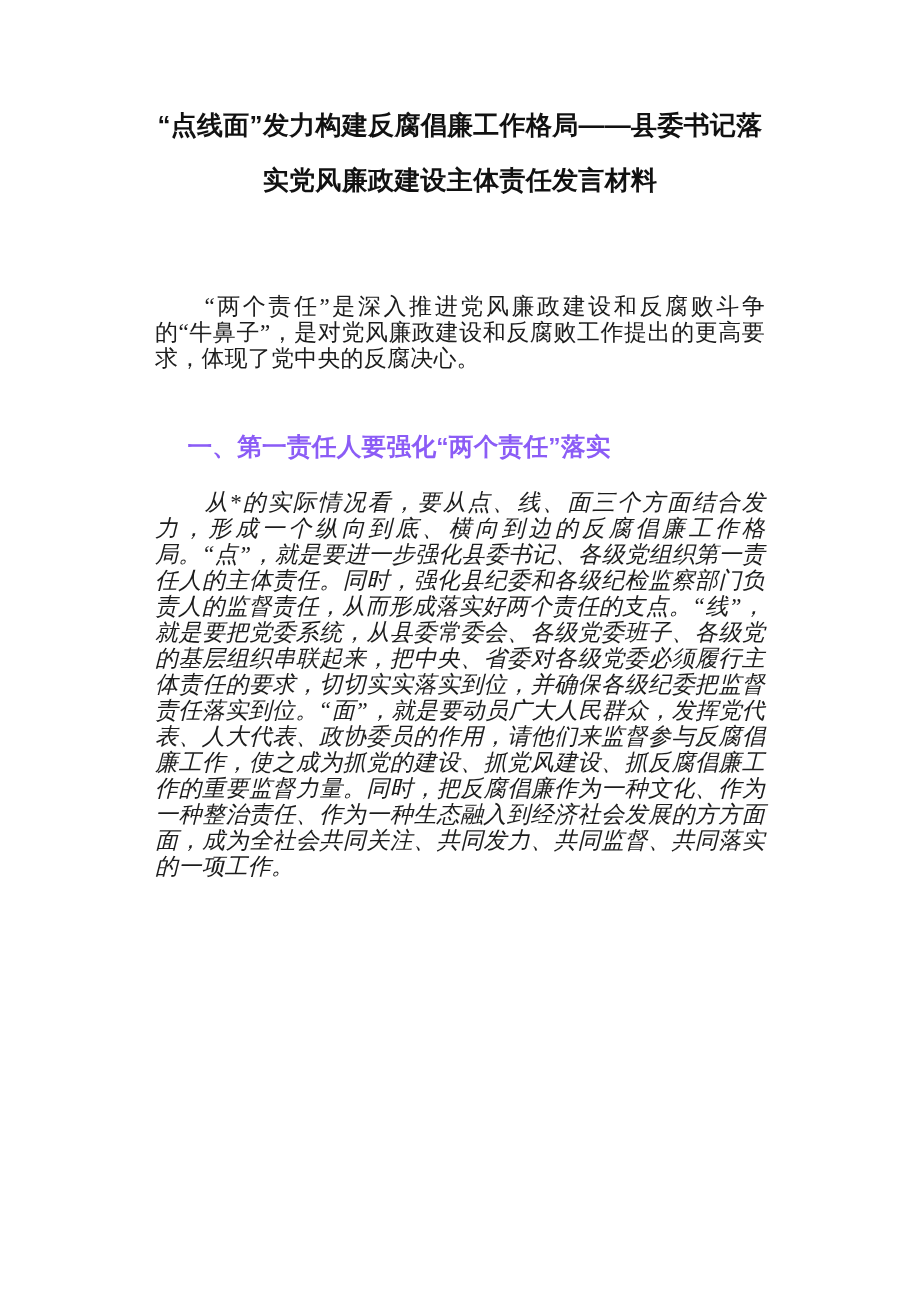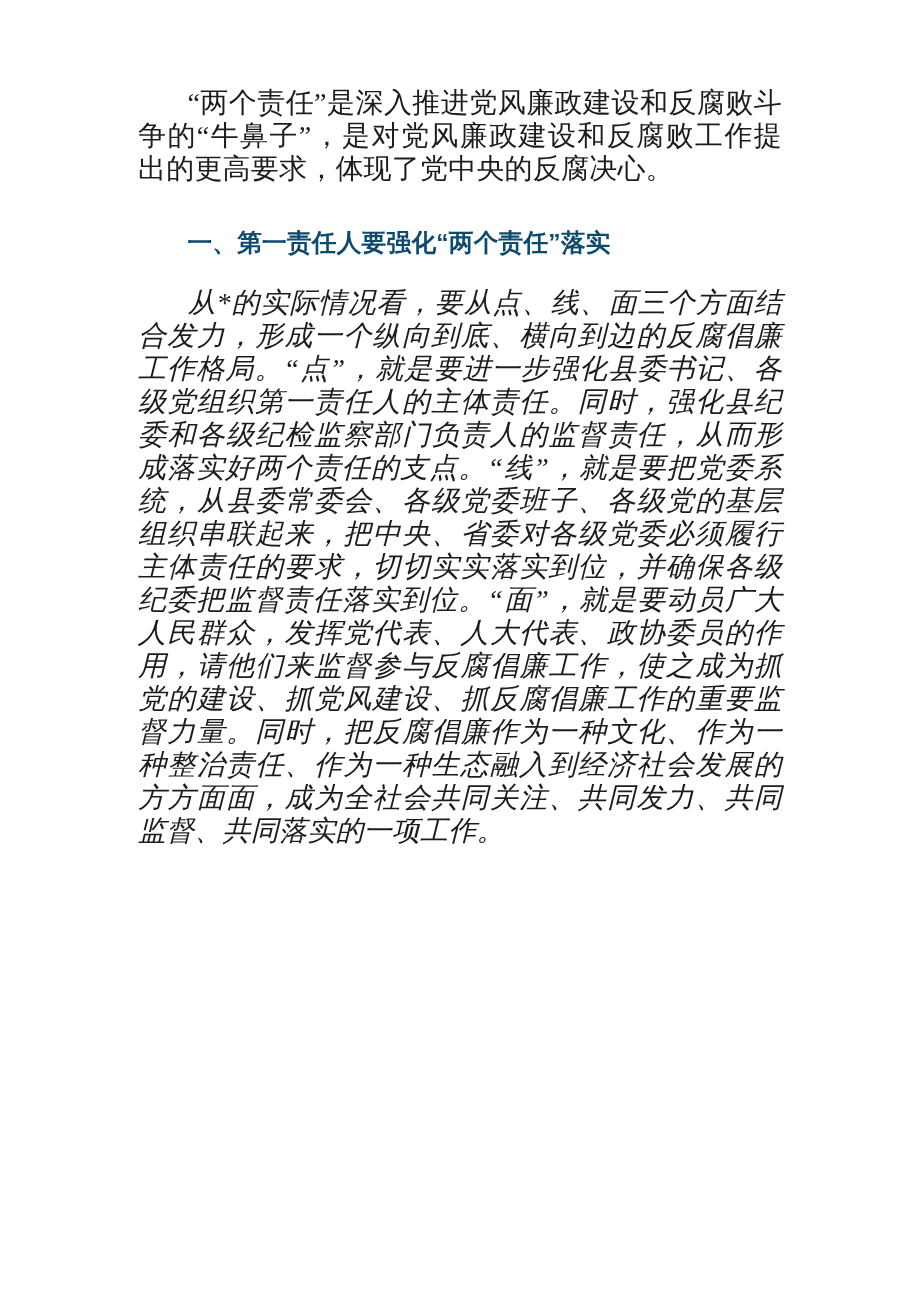--- a/index.html
+++ b/index.html
@@ -35,59 +35,63 @@
     text-align: center;
     letter-spacing: 0.3px;
     margin: 0;
     padding-top: 98px;
     width: 644px;
   }
 
   
   .para {
     font-family: "Liberation Serif", "DejaVu Serif", serif;
-    font-size: 28px;
-    line-height: 33px;
+    font-size: 23px;
+    line-height: 26px;
     color: #1c1c1c;
     text-align: justify;
     text-justify: inter-ideograph;
     text-indent: 49.4px;
-    margin: 0;
+    margin: 17px;
     letter-spacing: 0.2px;
   }
 
   .para-first {
     margin-top: 86px;
   }
 
   .para-body {
     margin-top: 0;
     font-style: italic;
   }
 
   
   .section-heading {
     font-family: "Liberation Sans", "DejaVu Sans", sans-serif;
     font-weight: bold;
     font-size: 24.7px;
     line-height: 38px;
-    color: #0c4a6e;
+    color: #8b5cf6;
     text-indent: 49.4px;
     margin: 0;
     padding-top: 39px;
     padding-bottom: 24px;
     letter-spacing: 0.2px;
   }
 </style>
 </head>
 <body>
 
 <div class="page">
   <div class="content">
 
+    <h1 class="doc-title">
+      <span>“点线面”发力构建反腐倡廉工作格局——县委书记落</span><br>
+      <span>实党风廉政建设主体责任发言材料</span>
+    </h1>
 
     <p class="para para-first">“两个责任”是深入推进党风廉政建设和反腐败斗争的“牛鼻子”，是对党风廉政建设和反腐败工作提出的更高要求，体现了党中央的反腐决心。</p>
 
     <h2 class="section-heading">一、第一责任人要强化“两个责任”落实</h2>
 
     <p class="para para-body">从*的实际情况看，要从点、线、面三个方面结合发力，形成一个纵向到底、横向到边的反腐倡廉工作格局。“点”，就是要进一步强化县委书记、各级党组织第一责任人的主体责任。同时，强化县纪委和各级纪检监察部门负责人的监督责任，从而形成落实好两个责任的支点。“线”，就是要把党委系统，从县委常委会、各级党委班子、各级党的基层组织串联起来，把中央、省委对各级党委必须履行主体责任的要求，切切实实落实到位，并确保各级纪委把监督责任落实到位。“面”，就是要动员广大人民群众，发挥党代表、人大代表、政协委员的作用，请他们来监督参与反腐倡廉工作，使之成为抓党的建设、抓党风建设、抓反腐倡廉工作的重要监督力量。同时，把反腐倡廉作为一种文化、作为一种整治责任、作为一种生态融入到经济社会发展的方方面面，成为全社会共同关注、共同发力、共同监督、共同落实的一项工作。</p>
 
   </div>
 </div>
 

